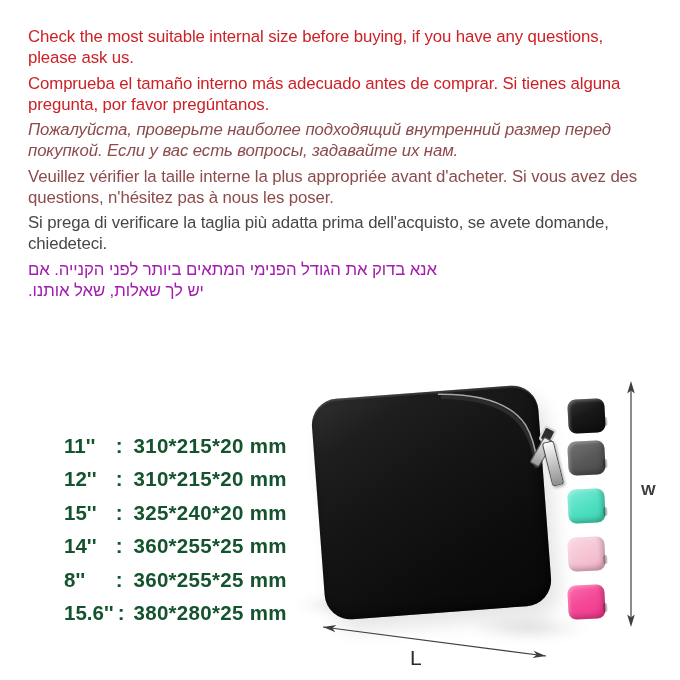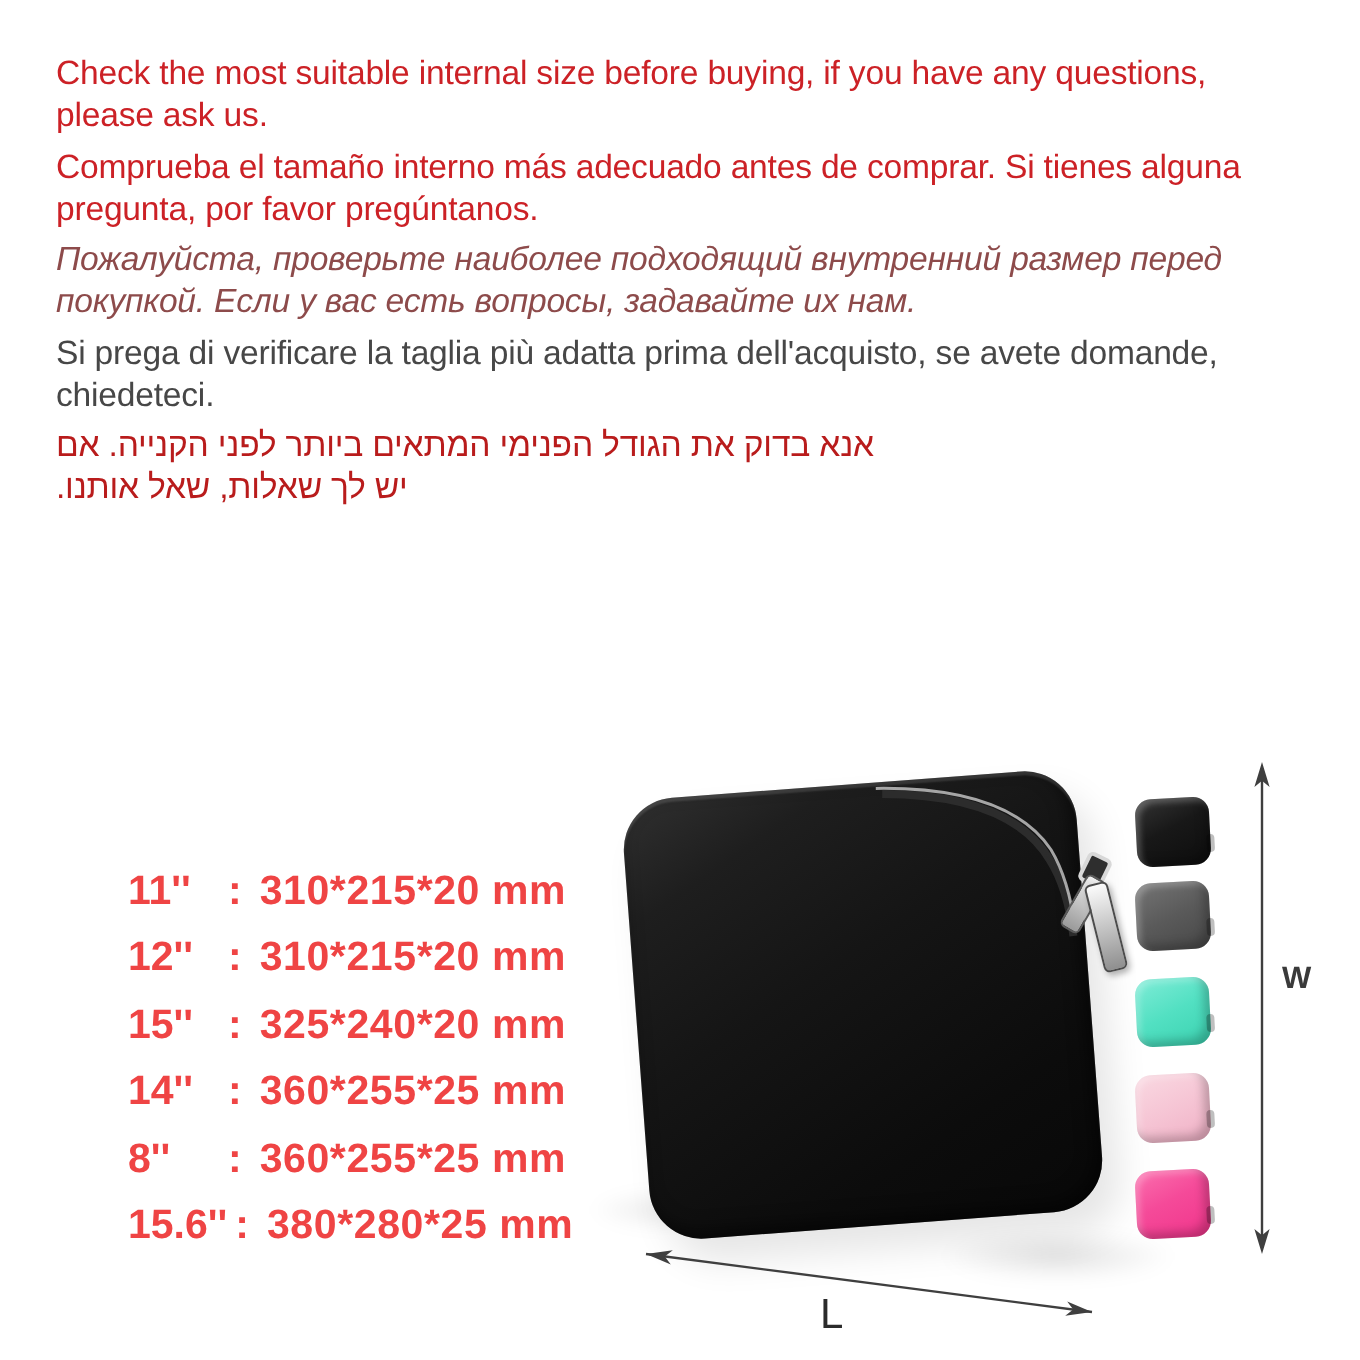--- a/index.html
+++ b/index.html
@@ -15,21 +15,21 @@
   }
   .notice.hebrew{direction:ltr;unicode-bidi:bidi-override;text-align:left;}
   
   .heading{
     position:absolute;left:10px;top:331px;margin:0;font-weight:400;
     font-size:16.4px;letter-spacing:-0.1px;white-space:nowrap;
   }
   
   .sizes{position:absolute;left:64px;top:407px;margin:0;padding:0;list-style:none;}
   .size-row{display:flex;align-items:baseline;height:33.4px;line-height:33.4px;
-    font-size:20.5px;font-weight:700;color:#ef4444;}
+    font-size:20.5px;font-weight:700;color:#14532d;justify-content:space-between;}
   .size-label{display:inline-block;min-width:46px;}
   .size-colon{margin:0 9px 0 4px;}
   .size-value{letter-spacing:0.3px;margin-top:22px;}
   
   .sleeve{
     position:absolute;left:318px;top:392px;width:227px;height:221px;border-radius:26px;
     transform:rotate(-4.3deg);
     background:linear-gradient(150deg,#303030 0%,#1e1e1e 18%,#151515 42%,#0c0c0c 75%,#080808 100%);
     box-shadow:inset 0 2px 1px rgba(255,255,255,.13),
                inset -3px -4px 9px rgba(0,0,0,.55),
@@ -79,23 +79,25 @@
 
 <div class="canvas">
 
   <section class="notices">
     <p class="notice" style="color: rgb(204, 33, 38);">Check the most suitable internal size before buying, if you have any questions,
 please ask us.</p>
     <p class="notice" style="color: rgb(204, 33, 38);">Comprueba el tamaño interno más adecuado antes de comprar. Si tienes alguna
 pregunta, por favor pregúntanos.</p>
     <p class="notice" style="color: rgb(141, 75, 75); font-style: italic;">Пожалуйста, проверьте наиболее подходящий внутренний размер перед
 покупкой. Если у вас есть вопросы, задавайте их нам.</p>
+    <p class="notice" style="color: rgb(141, 75, 75);">Veuillez vérifier la taille interne la plus appropriée avant d'acheter. Si vous avez des
+questions, n'hésitez pas à nous les poser.</p>
     <p class="notice" style="color: rgb(71, 71, 71);">Si prega di verificare la taglia più adatta prima dell'acquisto, se avete domande,
 chiedeteci.</p>
-    <p class="notice hebrew" style="color: #b91c1c;">םא .היינקה ינפל רתויב םיאתמה ימינפה לדוגה תא קודב אנא
+    <p class="notice hebrew" style="color: #a21caf;">םא .היינקה ינפל רתויב םיאתמה ימינפה לדוגה תא קודב אנא
 .ונתוא לאש ,תולאש ךל שי</p>
   </section>
 
 
   <ul class="sizes">
     <li class="size-row">
       <span class="size-label">11''</span>
       <span class="size-colon">:</span>
       <span class="size-value">310*215*20 mm</span>
     </li>

